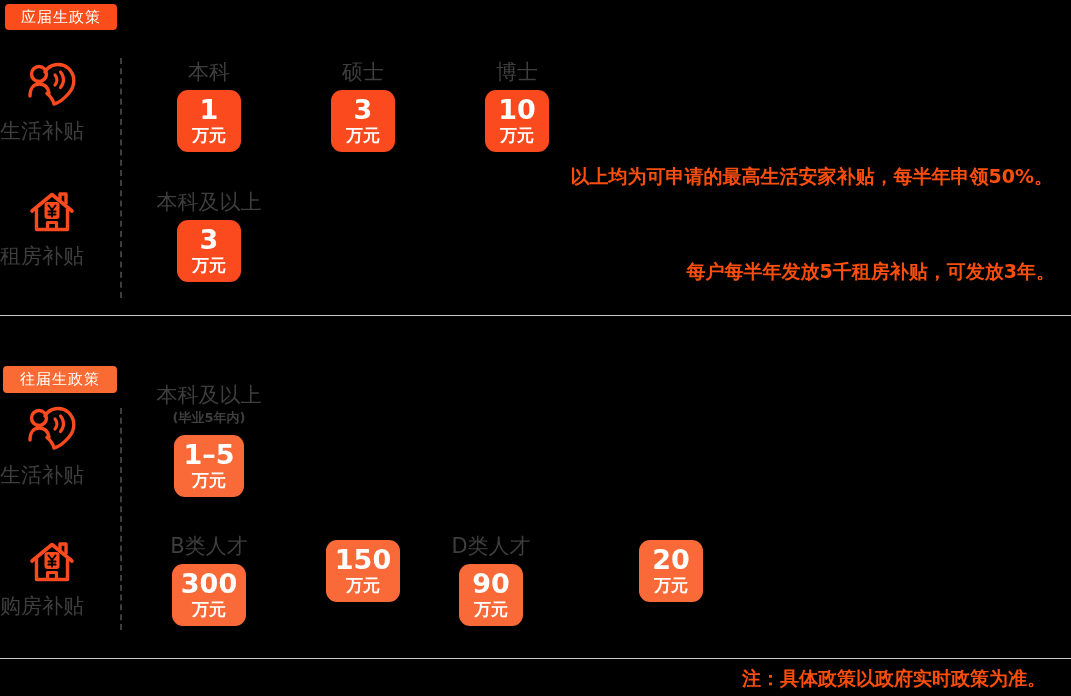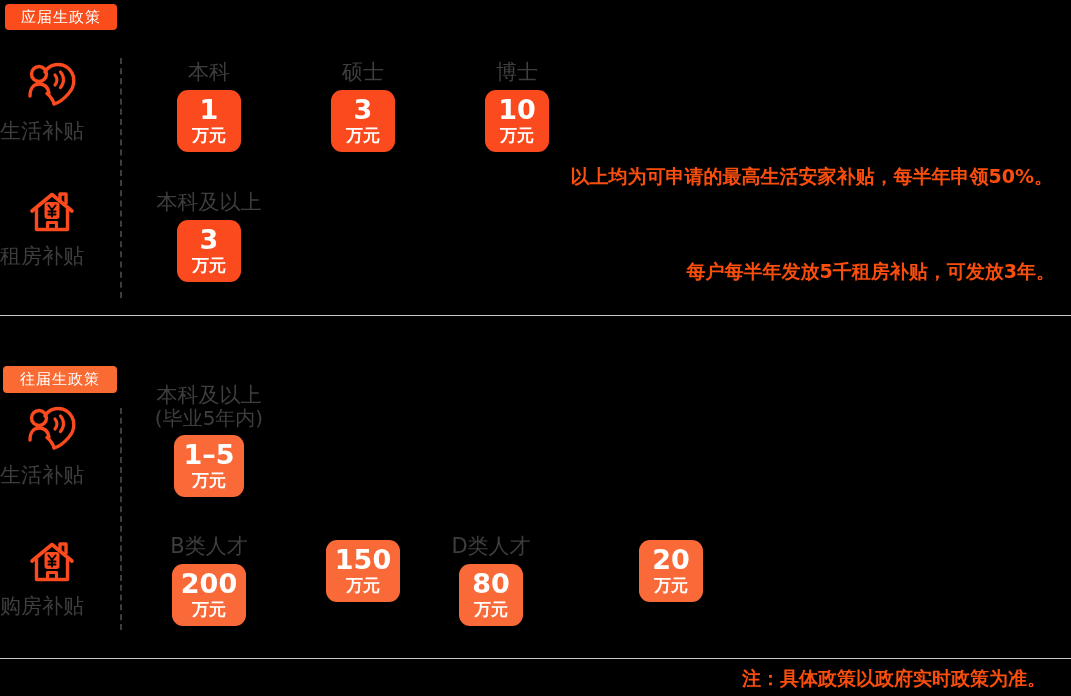--- a/index.html
+++ b/index.html
@@ -23,21 +23,21 @@
   .vline{position:absolute;left:120px;width:0;border-left:2px dashed var(--dash-line);}
   .vline-1{top:58px;height:240px;}
   .vline-2{top:408px;height:222px;}
 
   .row-label{position:absolute;left:0;width:104px;text-align:left;}
   .row-label svg{display:block;margin:0 auto 9px auto;}
   .row-label-text{font-size:21px;font-weight:500;color:var(--gray-text);white-space:nowrap;}
 
   .col{position:absolute;width:154px;text-align:center;}
   .col-header{font-size:21px;font-weight:400;color:var(--gray-text);line-height:24px;white-space:nowrap;}
-  .col-subheader{font-size:20px;font-weight:400;color:var(--gray-text);line-height:22px;white-space:nowrap;}
+  .col-subheader{font-size:13px;font-weight:700;color:var(--gray-text);line-height:22px;white-space:nowrap;}
   .amount-badge{
     display:inline-block;margin-top:6px;min-width:46px;
     padding:5px 9px 7px 9px;border-radius:11px;
   }
   .amount-badge.s1{background:var(--value-badge-s1);}
   .amount-badge.s2{background:var(--value-badge-s2);}
   .amount-value{font-size:27px;font-weight:700;color:#fff;line-height:30px;}
   .amount-unit{font-size:17px;color:#fff;line-height:20px;font-weight:bold;}
 
   .side-note{
@@ -161,34 +161,34 @@
         <path d="M19.5 14.5 L23 19 L26.5 14.5 M23 19 V25.5 M19.5 20.5 H26.5 M19.5 23.5 H26.5" stroke="#000" stroke-width="2" stroke-linecap="round" stroke-linejoin="round"></path>
         <path d="M18.5 38.5 V31.5 H27.5 V38.5" stroke="#fa4a1e" stroke-width="3.2" stroke-linejoin="round"></path>
       </svg>
     </span>
     <div class="row-label-text">购房补贴</div>
   </div>
 
   <div class="col" style="left:132px;top:534px">
     <div class="col-header">B类人才</div>
     <div class="amount-badge s2">
-      <div class="amount-value">200</div>
+      <div class="amount-value">300</div>
       <div class="amount-unit">万元</div>
     </div>
   </div>
   <div class="col" style="left:286px;top:534px">
     <div class="amount-badge s2">
       <div class="amount-value">150</div>
       <div class="amount-unit">万元</div>
     </div>
   </div>
   <div class="col" style="left:414px;top:534px">
     <div class="col-header">D类人才</div>
     <div class="amount-badge s2">
-      <div class="amount-value">80</div>
+      <div class="amount-value">90</div>
       <div class="amount-unit">万元</div>
     </div>
   </div>
   <div class="col" style="left:594px;top:534px">
     <div class="amount-badge s2">
       <div class="amount-value">20</div>
       <div class="amount-unit">万元</div>
     </div>
   </div>
 

